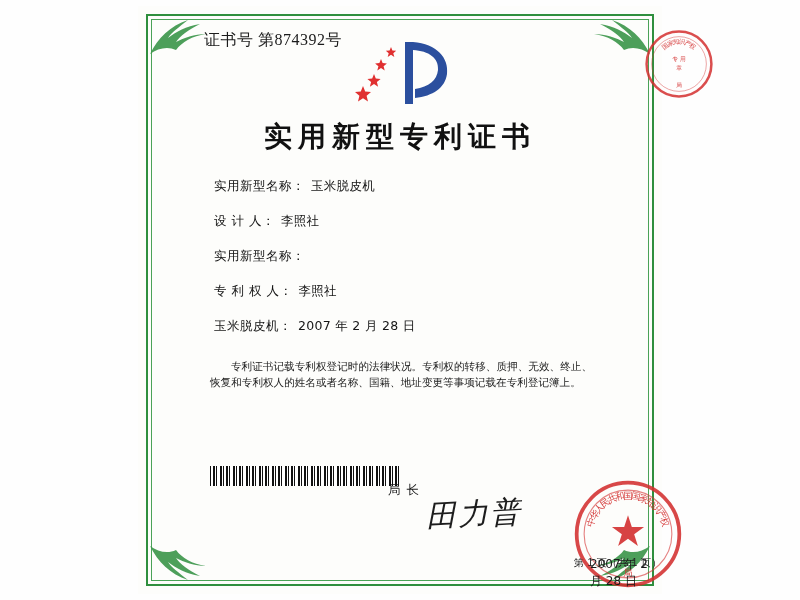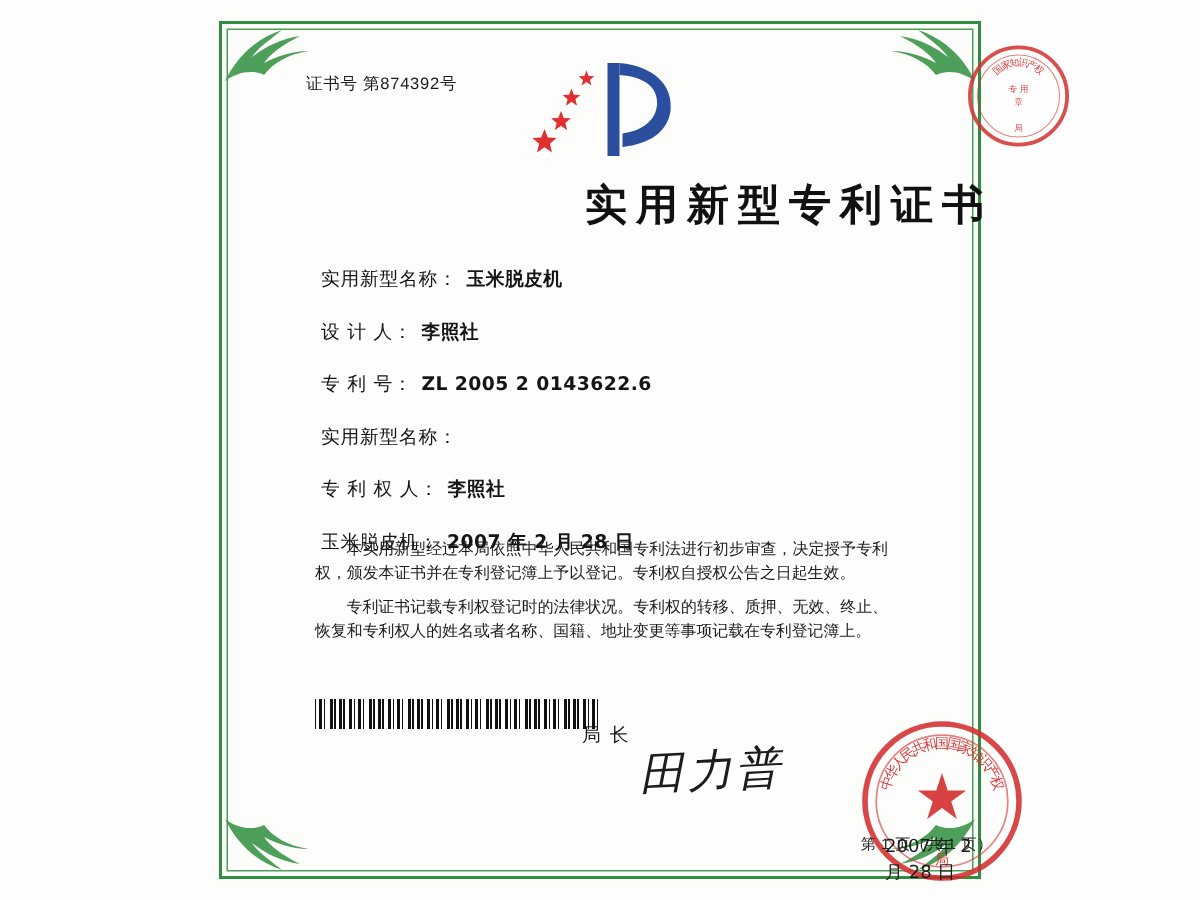--- a/index.html
+++ b/index.html
@@ -62,44 +62,44 @@
   .corner svg { display:block; width:100%; height:100%; }
   .corner.tl { left: 10px;  top: 10px; }
   .corner.tr { right: 10px; top: 10px; transform: scaleX(-1); }
   .corner.bl { left: 10px;  bottom: 10px; transform: scaleY(-1); }
   .corner.br { right: 10px; bottom: 10px; transform: scale(-1,-1); }
 
   
   .reg-no {
     position: absolute;
     left: 66px;
-    top: 42px;
-    font-size: 11px;
+    top: 24px;
+    font-size: 16px;
     letter-spacing: .5px;
     color: #1b1b1b;
-    font-family: Liberation Sans, sans-serif;
+    font-family: Liberation Serif, serif;
   }
 
   
   .emblem {
     position: absolute;
     left: 50%;
     top: 28px;
     transform: translateX(-50%);
     width: 110px;
     height: 74px;
   }
   .emblem svg { display:block; width:100%; height:100%; }
 
   
   .doc-title {
     position: absolute;
     left: 0; right: 0;
     top: 112px;
-    text-align: right;
+    text-align: center;
     font-size: 28px;
     font-weight: bold;
     letter-spacing: 6px;
     color: #111;
     font-family: "DejaVu Sans", sans-serif;
   }
 
   
   .fields {
     position: absolute;
@@ -115,21 +115,20 @@
     font-family: "DejaVu Sans", sans-serif;
     color: #151515;
   }
   .field .lbl {
     white-space: nowrap;
     letter-spacing: .5px;
   }
   .field .val {
     margin-left: 6px;
     letter-spacing: .3px;
-    font-weight: bold;
   }
 
   
   .body-text {
     position: absolute;
     left: 72px;
     top: 352px;
     width: 382px;
     font-size: 10.6px;
     line-height: 16px;
@@ -287,38 +286,33 @@
     <div class="fields">
       <div class="field">
         <span class="lbl">实用新型名称：</span>
         <span class="val">玉米脱皮机</span>
       </div>
       <div class="field">
         <span class="lbl">设  计  人：</span>
         <span class="val">李照社</span>
       </div>
       <div class="field">
-        <span class="lbl">专  利  号：</span>
-        <span class="val">ZL 2005 2 0143622.6</span>
-      </div>
-      <div class="field">
         <span class="lbl">实用新型名称：</span>
       </div>
       <div class="field">
         <span class="lbl">专 利 权 人：</span>
         <span class="val">李照社</span>
       </div>
       <div class="field">
         <span class="lbl">玉米脱皮机：</span>
         <span class="val">2007 年 2 月 28 日</span>
       </div>
     </div>
 
     <div class="body-text">
-      <p>本实用新型经过本局依照中华人民共和国专利法进行初步审查，决定授予专利权，颁发本证书并在专利登记簿上予以登记。专利权自授权公告之日起生效。</p>
       <p>专利证书记载专利权登记时的法律状况。专利权的转移、质押、无效、终止、恢复和专利权人的姓名或者名称、国籍、地址变更等事项记载在专利登记簿上。</p>
     </div>
 
     <div class="barcode"></div>
 
     <div class="director">局  长</div>
     <div class="signature">田力普</div>
 
     <div class="seal-main">
       <svg viewBox="0 0 120 120">

